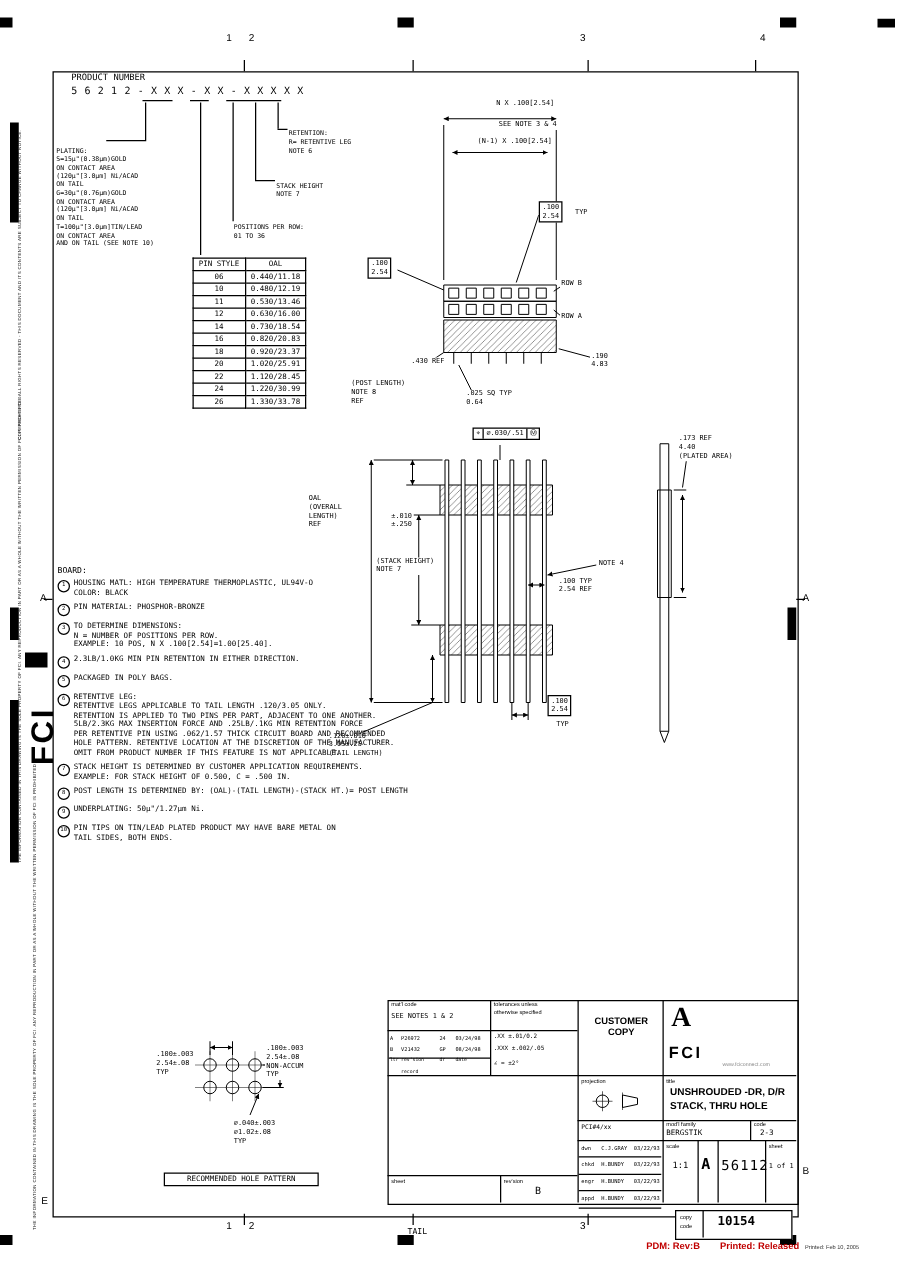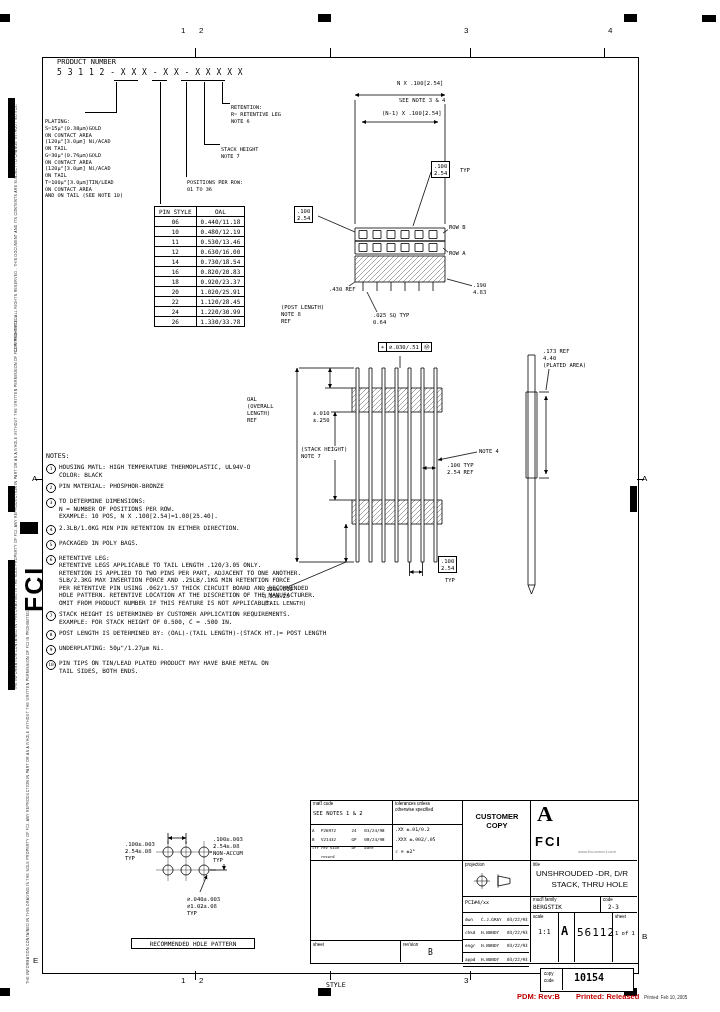--- a/index.html
+++ b/index.html
@@ -3,21 +3,21 @@
 <meta charset="utf-8">
 <style>
   html,body{margin:0;padding:0;background:#e8e8e8;}
   .page{position:relative;width:720px;height:1012px;background:#ffffff;overflow:hidden;
         font-family:"DejaVu Sans Mono","Liberation Sans",monospace;color:#000;}
   .abs{position:absolute;}
   .mark{position:absolute;background:#000;}
   .vl{position:absolute;width:1px;background:#000;}
   .hl{position:absolute;height:1px;background:#000;}
   .zone{position:absolute;font-size:8px;font-family:"Liberation Sans",sans-serif;}
-  .txt{position:absolute;white-space:pre-line;text-align:right;}
+  .txt{position:absolute;white-space:pre-line;}
   .dim{position:absolute;white-space:pre-line;font-size:5.5px;line-height:1.25;background:#fff;padding:0 1px;}
   .dimbox{position:absolute;border:1px solid #000;font-size:5.5px;line-height:1.2;text-align:center;
           padding:1px 2px;background:#fff;white-space:pre-line;}
   .callout{position:absolute;white-space:pre-line;font-size:5.2px;line-height:1.3;}
   .frame{position:absolute;border:1.2px solid #000;}
   table.pintable{position:absolute;border-collapse:collapse;background:#fff;}
   .pintable th,.pintable td{border:1px solid #000;font-size:6px;padding:1px 4px;text-align:center;font-weight:normal;}
   .notes{position:absolute;font-size:6px;line-height:1.25;font-family:"DejaVu Sans Mono",monospace;}
   .notes-title{font-size:6.5px;margin-bottom:3px;}
   .note{display:flex;gap:3px;margin-bottom:4px;align-items:flex-start;}
@@ -85,21 +85,21 @@
 
   <div class="sidetext rot" style="left:14px;top:690px">THE INFORMATION CONTAINED IN THIS DRAWING IS THE SOLE PROPERTY OF FCI. ANY REPRODUCTION IN PART OR AS A WHOLE WITHOUT THE WRITTEN PERMISSION OF FCI IS PROHIBITED.</div>
   <div class="sidetext rot" style="left:14px;top:352px">COPYRIGHT FCI - ALL RIGHTS RESERVED - THIS DOCUMENT AND ITS CONTENTS ARE SUBJECT TO CHANGE WITHOUT NOTICE.</div>
   <div class="sidetext rot" style="left:26px;top:984px">THE INFORMATION CONTAINED IN THIS DRAWING IS THE SOLE PROPERTY OF FCI. ANY REPRODUCTION IN PART OR AS A WHOLE WITHOUT THE WRITTEN PERMISSION OF FCI IS PROHIBITED.</div>
   <div class="mark" style="left:20px;top:522px;width:18px;height:12px"></div>
   <div class="abs rot" style="left:20px;top:612px;font-size:25px;font-weight:bold;letter-spacing:2px;font-family:'Liberation Sans',sans-serif">FCI</div>
 
   <div class="frame" style="left:42px;top:57px;width:595px;height:915px"></div>
 
   <div class="txt" style="left:57px;top:58px;font-size:7px">PRODUCT NUMBER</div>
-  <div class="txt" style="left:57px;top:68px;font-size:8px;letter-spacing:.5px">5 3 1 1 2 - X X X - X X - X X X X X</div>
+  <div class="txt" style="left:57px;top:68px;font-size:8px;letter-spacing:.5px">5 6 2 1 2 - X X X - X X - X X X X X</div>
   <div class="hl" style="left:114px;top:80px;width:24px"></div>
   <div class="hl" style="left:152px;top:80px;width:15px"></div>
   <div class="hl" style="left:181px;top:80px;width:44px"></div>
 
   <div class="vl" style="left:116px;top:82px;height:30px"></div>
   <div class="hl" style="left:85px;top:112px;width:32px"></div>
   <div class="vl" style="left:160px;top:82px;height:122px"></div>
   <div class="vl" style="left:186px;top:82px;height:95px"></div>
   <div class="vl" style="left:204px;top:82px;height:62px"></div>
   <div class="hl" style="left:204px;top:144px;width:16px"></div>
@@ -316,21 +316,21 @@
   <div class="dim" style="left:444px;top:577px">TYP</div>
   <div class="dim" style="left:262px;top:586px">.120±.010
 3.05±.25
 (TAIL LENGTH)</div>
 
   <div class="dim" style="left:542px;top:348px">.173 REF
 4.40
 (PLATED AREA)</div>
 
   <div class="notes" style="left:46px;top:452px;width:302px">
-    <div class="notes-title">NOTES:</div>
+    <div class="notes-title">BOARD:</div>
     <div>
 
         <div class="note">
           <span class="note-num">1</span>
           <span class="note-text">HOUSING MATL: HIGH TEMPERATURE THERMOPLASTIC, UL94V-O
 COLOR: BLACK</span>
         </div>
 
         <div class="note">
           <span class="note-num">2</span>
@@ -487,21 +487,21 @@
   <svg style="left:472px;top:872px" width="44" height="18" viewBox="0 0 44 18">
     <g stroke="#000" stroke-width="0.8" fill="none">
       <circle cx="10" cy="9" r="5"></circle>
       <line x1="2" y1="9" x2="18" y2="9" stroke-width="0.5"></line>
       <line x1="10" y1="1" x2="10" y2="17" stroke-width="0.5"></line>
       <path d="M26,4 L38,6.5 L38,11.5 L26,14 Z"></path>
       <line x1="26" y1="2" x2="26" y2="16" stroke-width="0.5"></line>
     </g>
   </svg>
   <div class="lbl" style="left:533px;top:862px">title</div>
-  <div class="txt" style="left:536px;top:868px;font-size:8px;font-weight:normal;line-height:1.4;font-family:'Liberation Sans',sans-serif">UNSHROUDED -DR, D/R
+  <div class="txt" style="left:536px;top:868px;font-size:8px;font-weight:bold;line-height:1.4;font-family:'Liberation Sans',sans-serif">UNSHROUDED -DR, D/R
 STACK, THRU HOLE</div>
 
   <div class="txt" style="left:465px;top:899px;font-size:5px">PCI#4/xx</div>
   <div class="lbl" style="left:533px;top:897px">mod'l family</div>
   <div class="txt" style="left:533px;top:903px;font-size:6px">BERGSTIK</div>
   <div class="lbl" style="left:603px;top:897px">code</div>
   <div class="txt" style="left:608px;top:903px;font-size:6px">2-3</div>
 
   <div class="abs" style="left:463px;top:913px;width:66px">
 
@@ -535,18 +535,18 @@
   <div class="txt" style="left:577px;top:926px;font-size:11px;letter-spacing:1px">56112</div>
   <div class="lbl" style="left:615px;top:914px">sheet</div>
   <div class="txt" style="left:615px;top:930px;font-size:5.5px">1 of 1</div>
 
   <div class="tbl-outer" style="left:540px;top:968px;width:92px;height:22px;background:#fff"></div>
   <div class="vl" style="left:562px;top:968px;height:22px"></div>
   <div class="lbl pre" style="left:544px;top:970px;line-height:1.6">copy
 code</div>
   <div class="txt" style="left:574px;top:972px;font-size:10px;font-weight:bold">10154</div>
 
-  <div class="txt" style="left:326px;top:981px;font-size:6.5px">STYLE</div>
+  <div class="txt" style="left:326px;top:981px;font-size:6.5px">TAIL</div>
   <div class="txt red" style="left:517px;top:992px;font-size:7.5px">PDM: Rev:B</div>
   <div class="txt red" style="left:576px;top:992px;font-size:7.5px">Printed: Released</div>
   <div class="txt" style="left:644px;top:995px;font-size:4.5px;color:#333;font-family:'Liberation Sans',sans-serif">Printed: Feb 10, 2005</div>
 
 </div>
 
 </body></html>

